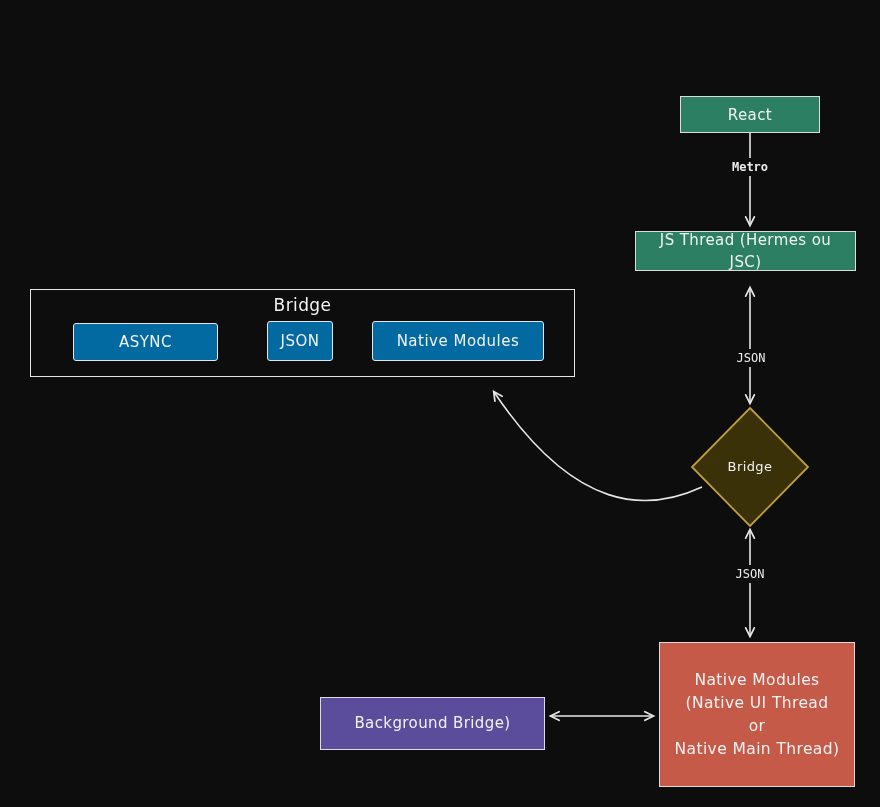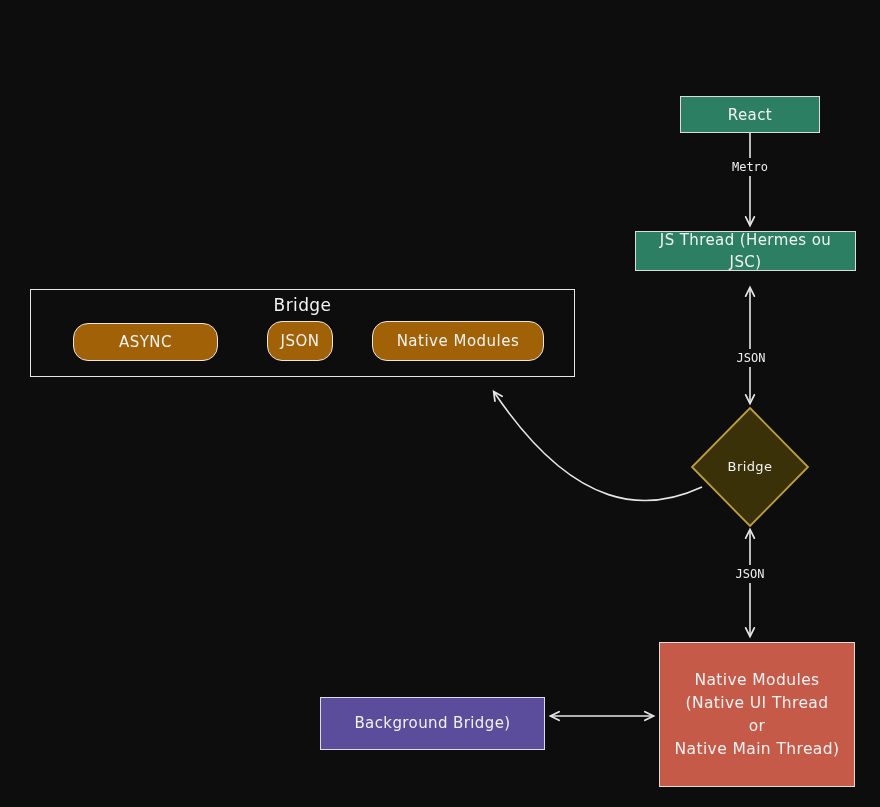--- a/index.html
+++ b/index.html
@@ -7,34 +7,34 @@
           font-family:"DejaVu Sans",sans-serif;}
   svg.connectors{position:absolute;left:0;top:0;}
   .node{position:absolute;box-sizing:border-box;display:flex;align-items:center;justify-content:center;
         text-align:center;color:#f2f2f2;border:1.5px solid #dcdcdc;font-size:15px;letter-spacing:.4px;}
   .green{background:#2c7f63;}
   .react{left:680px;top:72px;width:140px;height:37px;margin-top:24px;}
   .js-thread{left:635px;top:231px;width:221px;height:40px;line-height:22px;}
   .bridge-container{left:30px;top:289px;width:545px;height:88px;background:transparent;
         border:1.6px solid #e6e6e6;display:block;}
   .bridge-title{position:absolute;top:5px;left:0;right:0;text-align:center;font-size:17px;color:#f2f2f2;}
-  .pill{position:absolute;box-sizing:border-box;border:1.5px solid #e6e6e6;border-radius:15px;background:#a16207;
+  .pill{position:absolute;box-sizing:border-box;border:1.5px solid #e6e6e6;border-radius:3px;background:#0369a1;
         display:flex;align-items:center;justify-content:center;color:#f2f2f2;font-size:15px;letter-spacing:.5px;}
   .async-pill{left:42px;top:33px;width:145px;height:38px;}
   .json-pill{left:236px;top:31px;width:66px;height:40px;}
   .natmod-pill{left:341px;top:31px;width:172px;height:40px;}
   .native-modules{left:659px;top:642px;width:196px;height:145px;background:#c65a49;
         flex-direction:column;line-height:23px;font-size:15.5px;}
   .yoga{left:320px;top:697px;width:225px;height:53px;background:#5b4d9c;line-height:21px;}
   .line{display:block;}
   .diamond-label{position:absolute;left:700px;top:459px;width:100px;text-align:center;
         color:#f2f2f2;font-size:13px;letter-spacing:.4px;}
   .edge-label{position:absolute;font-family:"DejaVu Sans Mono",monospace;font-size:12px;color:#ececec;
         background:#0d0d0d;padding:2px 4px;text-align:center;box-sizing:border-box;}
-  .metro-label{left:722px;top:158px;width:56px;}
+  .metro-label{left:722px;top:158px;width:56px;font-weight:bold;}
   .json-upper-label{left:727px;top:349px;width:48px;}
   .json-lower-label{left:726px;top:565px;width:48px;}
 </style>
 </head>
 <body>
 
 <div class="canvas">
 
   <svg class="connectors" width="880" height="807">
     <defs>

